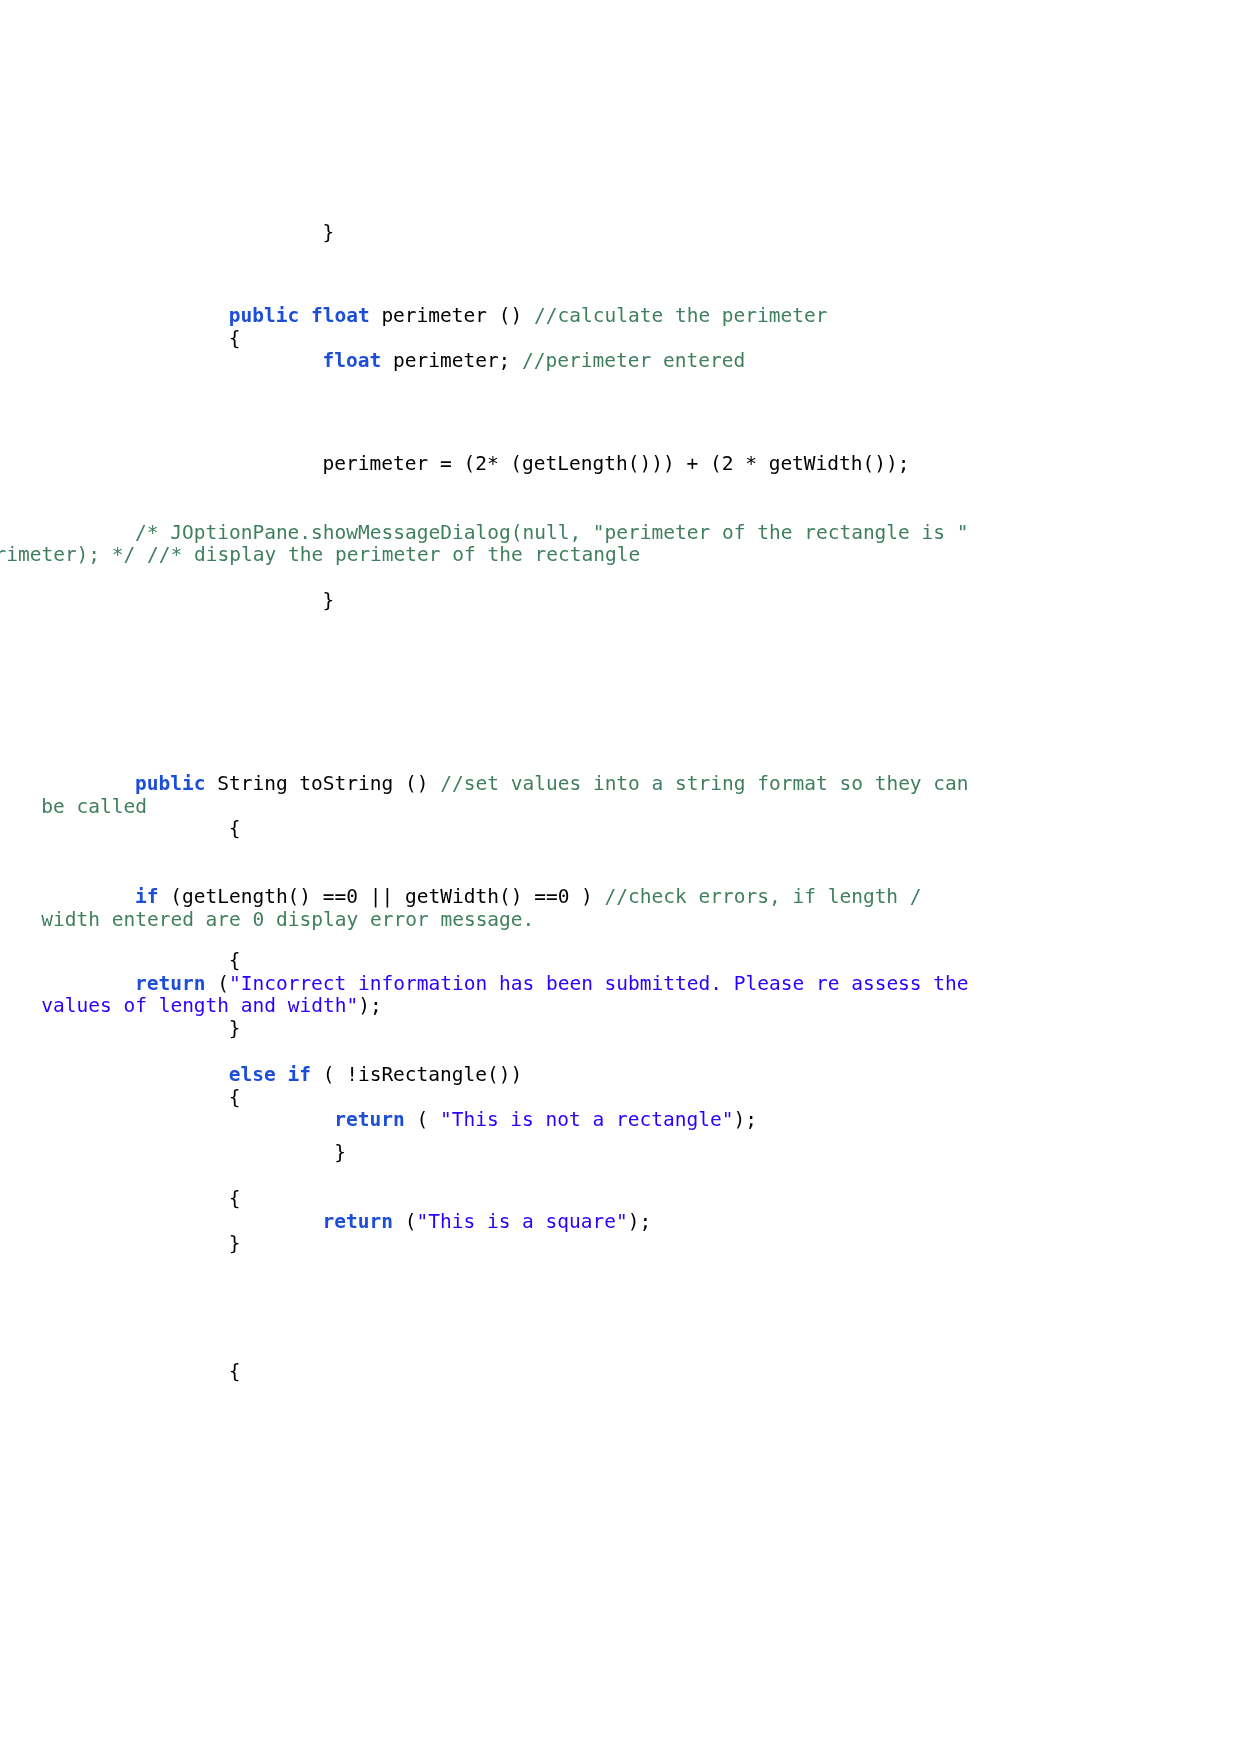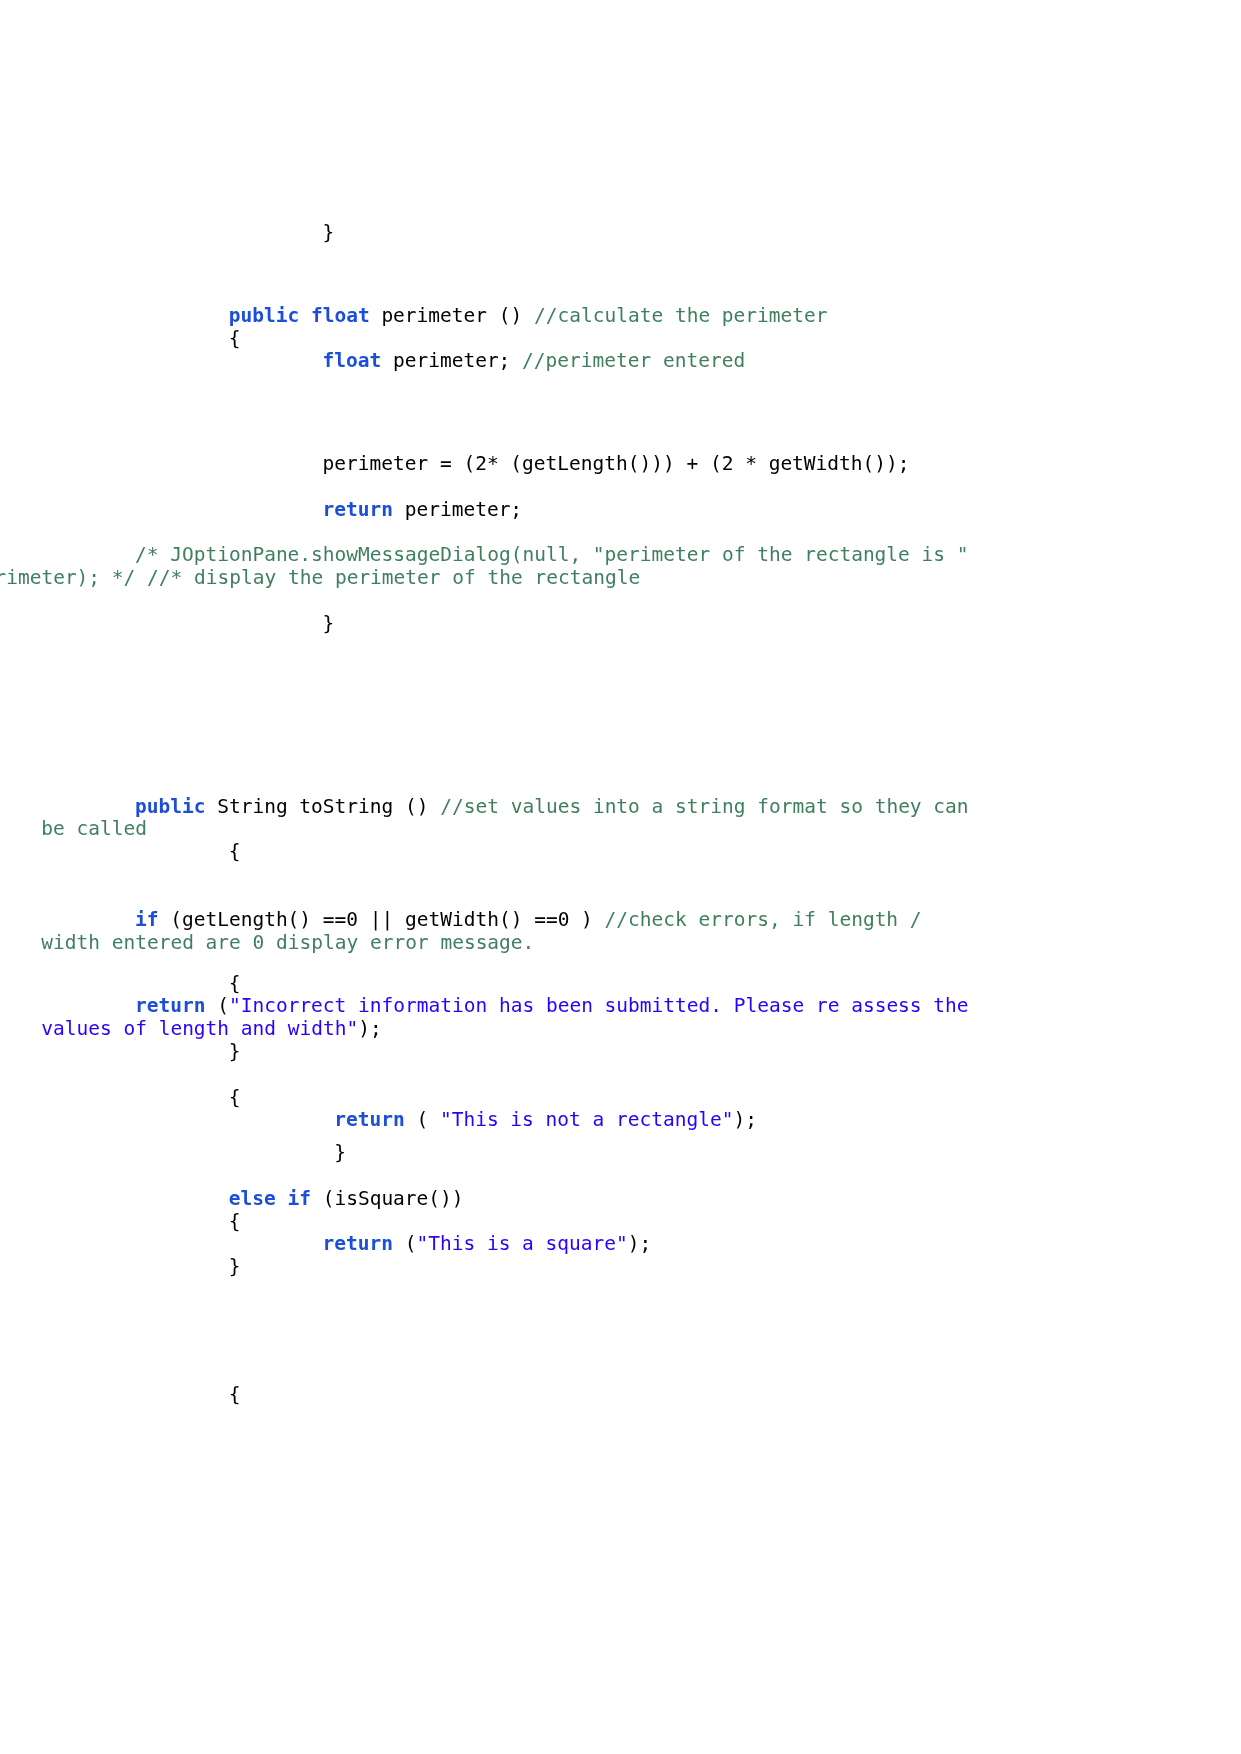--- a/index.html
+++ b/index.html
@@ -67,42 +67,41 @@
 <div class="page">
   <div class="code-block" id="code-root">
       <div class="code-line" style="text-indent: 187.52px;"><span class="plain">}</span></div>
       <div class="blank sp-60"></div>
       <div class="code-line" style="text-indent: 93.76px;"><span class="kw">public float</span><span class="plain"> perimeter () </span><span class="cmt">//calculate the perimeter</span></div>
       <div class="code-line" style="text-indent: 93.76px;"><span class="plain">{</span></div>
       <div class="code-line" style="text-indent: 187.52px;"><span class="kw">float</span><span class="plain"> perimeter; </span><span class="cmt">//perimeter entered</span></div>
       <div class="blank sp-78"></div>
       <div class="code-line" style="text-indent: 187.52px;"><span class="plain">perimeter = (2* (getLength())) + (2 * getWidth());</span></div>
       <div class="blank sp-22"></div>
-      <div class="code-line" style="text-indent: 187.52px;"><span class="kw">return</span><span class="plain"> perimeter;</span></div>
       <div class="blank sp-22"></div>
       <div class="code-line" style="padding-left: 0px; text-indent: 187.52px; margin-left: -187.52px;"><span class="cmt">/* JOptionPane.showMessageDialog(null, "perimeter of the rectangle is " + perimeter); */ //* display the perimeter of the rectangle</span></div>
       <div class="blank sp-22"></div>
       <div class="code-line" style="text-indent: 187.52px;"><span class="plain">}</span></div>
       <div class="blank sp-78"></div>
       <div class="blank sp-78"></div>
       <div class="code-line" style="padding-left: 0px; text-indent: 93.76px; margin-left: -93.76px;"><span class="kw">public</span><span class="plain"> String toString () </span><span class="cmt">//set values into a string format so they can be called</span></div>
       <div class="code-line" style="text-indent: 93.76px;"><span class="plain">{</span></div>
       <div class="blank sp-44"></div>
       <div class="code-line" style="padding-left: 0px; text-indent: 93.76px; margin-left: -93.76px;"><span class="kw">if</span><span class="plain"> (getLength() ==0 || getWidth() ==0 ) </span><span class="cmt">//check errors, if length / width entered are 0 display error message.</span></div>
       <div class="blank sp-18"></div>
       <div class="code-line" style="text-indent: 93.76px;"><span class="plain">{</span></div>
       <div class="code-line" style="padding-left: 0px; text-indent: 93.76px; margin-left: -93.76px;"><span class="kw">return</span><span class="plain"> (</span><span class="str">"Incorrect information has been submitted. Please re assess the values of length and width"</span><span class="plain">);</span></div>
       <div class="code-line" style="text-indent: 93.76px;"><span class="plain">}</span></div>
       <div class="blank sp-22"></div>
+      <div class="code-line" style="text-indent: 93.76px;"><span class="kw">else if</span><span class="plain"> ( !isRectangle())</span></div>
       <div class="code-line" style="text-indent: 93.76px;"><span class="plain">{</span></div>
       <div class="code-line" style="text-indent: 199.24px;"><span class="kw">return</span><span class="plain"> ( </span><span class="str">"This is not a rectangle"</span><span class="plain">);</span></div>
       <div class="blank sp-10"></div>
       <div class="code-line" style="text-indent: 199.24px;"><span class="plain">}</span></div>
       <div class="blank sp-22"></div>
-      <div class="code-line" style="text-indent: 93.76px;"><span class="kw">else if</span><span class="plain"> (isSquare())</span></div>
       <div class="code-line" style="text-indent: 93.76px;"><span class="plain">{</span></div>
       <div class="code-line" style="text-indent: 187.52px;"><span class="kw">return</span><span class="plain"> (</span><span class="str">"This is a square"</span><span class="plain">);</span></div>
       <div class="code-line" style="text-indent: 93.76px;"><span class="plain">}</span></div>
       <div class="blank sp-60"></div>
       <div class="blank sp-44"></div>
       <div class="code-line" style="text-indent: 93.76px;"><span class="plain">{</span></div>
     </div>
 </div>
 
 </body></html>

